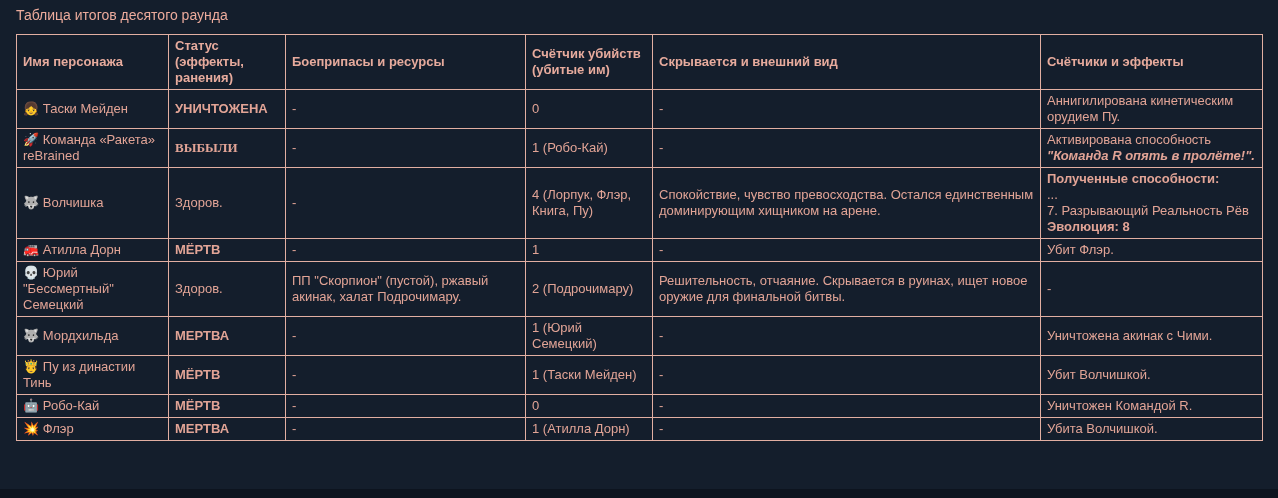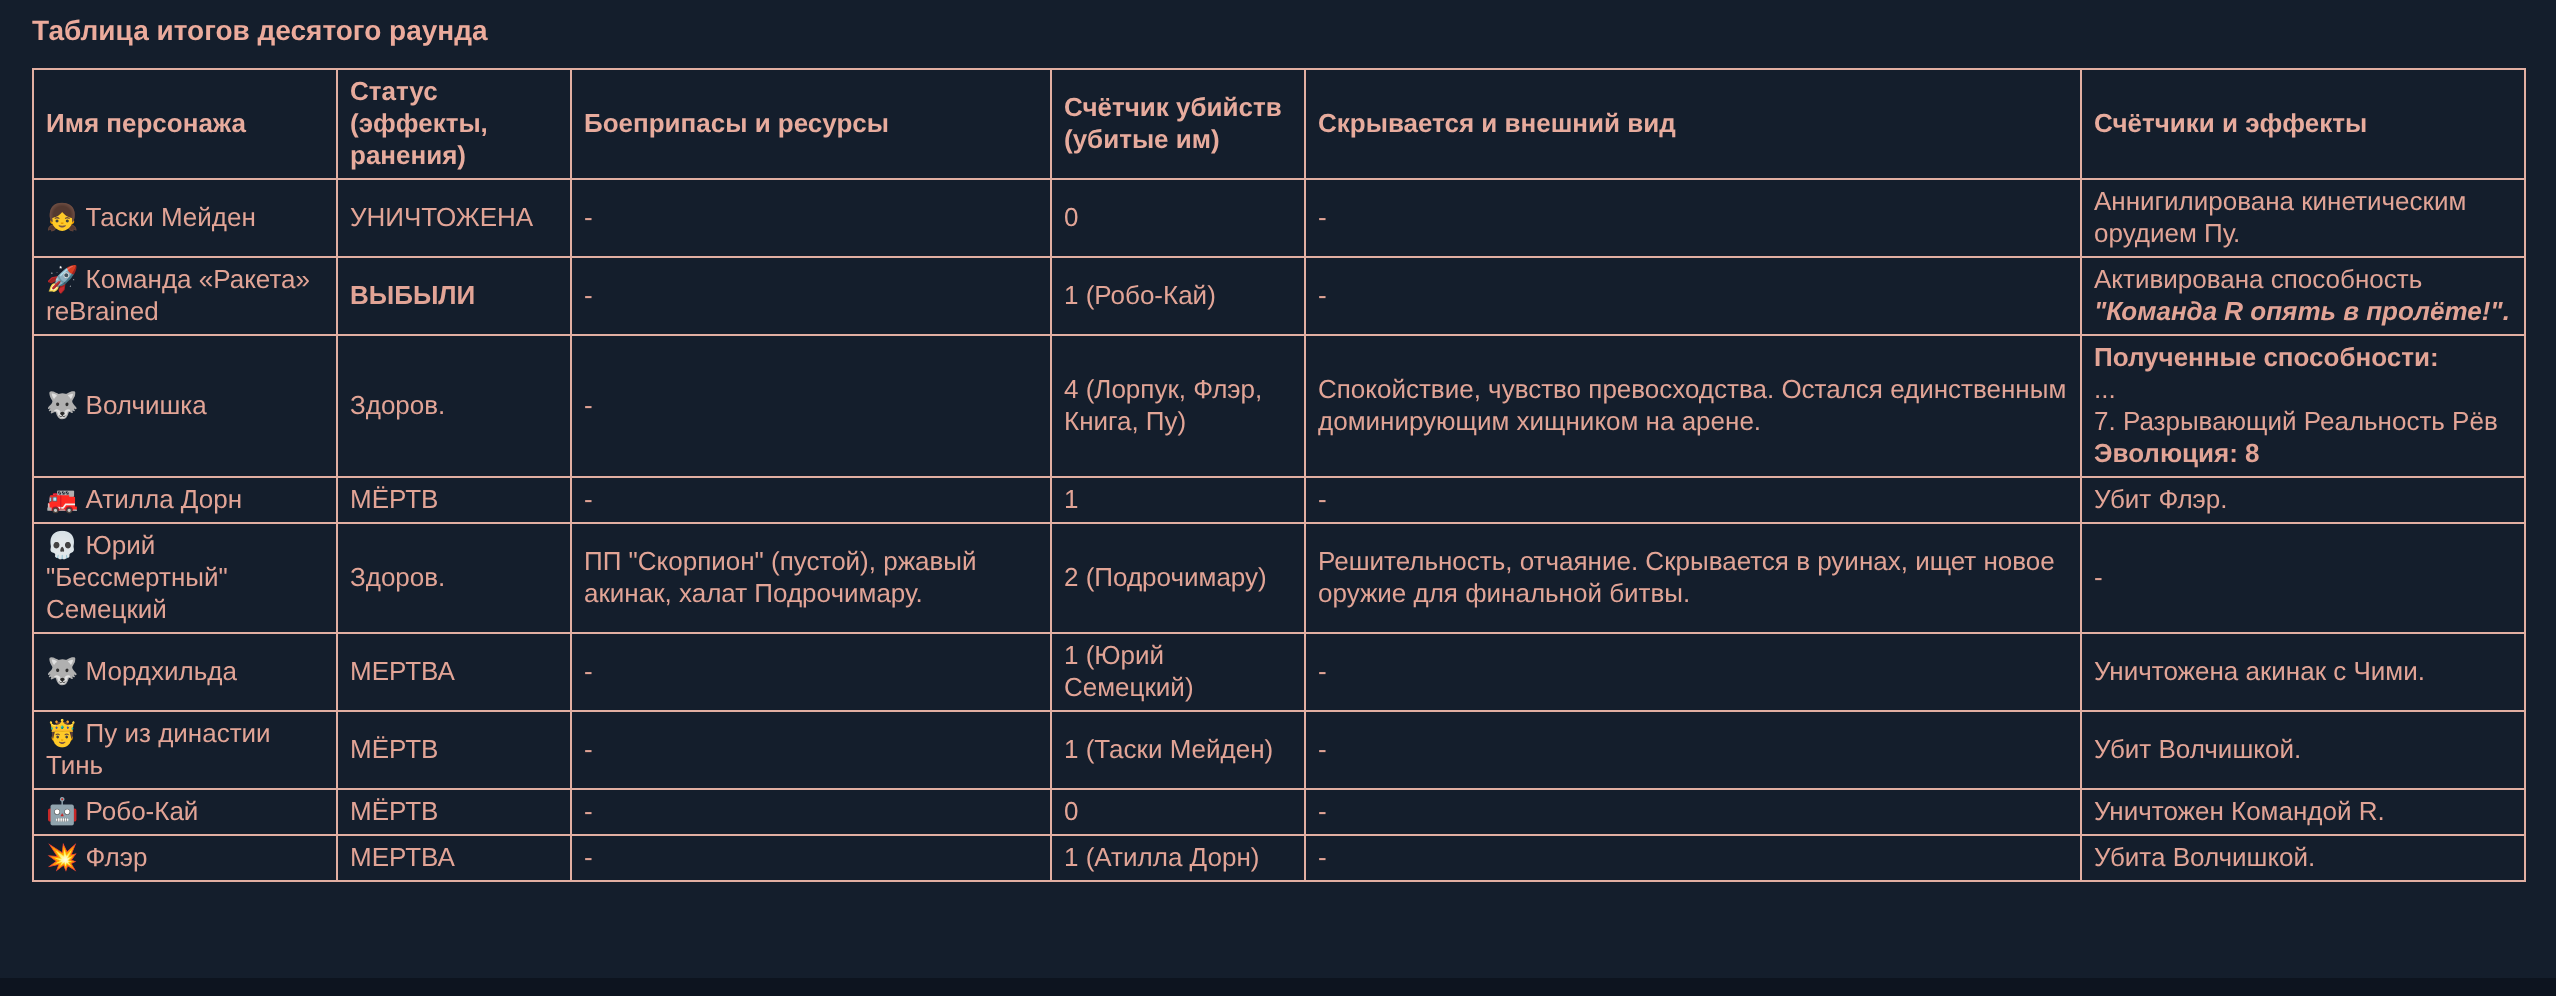--- a/index.html
+++ b/index.html
@@ -6,21 +6,21 @@
   body{
     width:1278px;height:498px;
     background:#141e2c;
     font-family:"Liberation Sans",sans-serif;
     overflow:hidden;
     position:relative;
   }
   .page{padding:7px 16px 0 16px;}
   .page-title{
     font-size:14px;
-    font-weight:700;
+    font-weight:400;
     color:#ecab9c;
     margin:0 0 11px 0;
   }
   table.results{
     border-collapse:collapse;
     table-layout:fixed;
     width:1246px;
   }
   table.results th, table.results td{
     border:1px solid #e2afa2;
@@ -29,22 +29,22 @@
     line-height:16px;
     color:#e2a496;
     vertical-align:middle;
     text-align:left;
     word-wrap:break-word;
     overflow-wrap:break-word;
   }
   table.results th{font-weight:700;color:#e7ab9d;}
   td.c-name{font-weight:400;}
   .emoji{font-size:13px;}
-  .st-red{color:#fe0404;font-weight:400;}
-  .st-blue{color:#1414e6;font-weight:700;}
+  .st-red{color:#fe0404;font-weight:700;}
+  .st-blue{color:#1414e6;font-weight:700;font-family:Liberation Serif, serif;}
   .st-plain{color:#e2a496;font-weight:400;}
   .b{font-weight:700;}
   .i{font-style:italic;}
   .bottom-strip{
     position:absolute;left:0;bottom:0;
     width:1278px;height:9px;
     background:#0d141f;
   }
 </style>
 </head>

